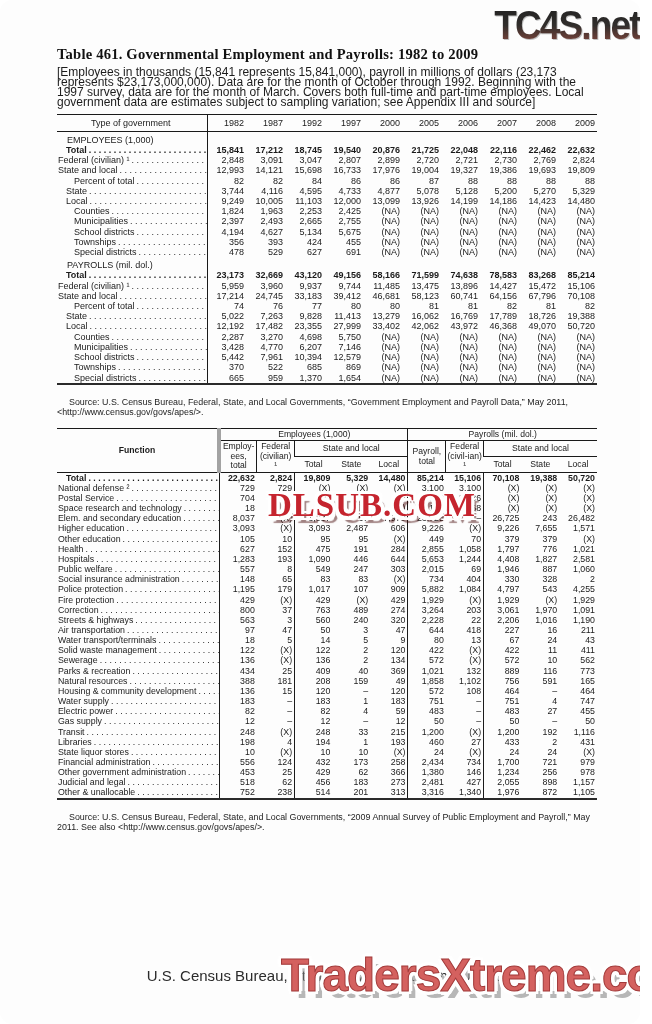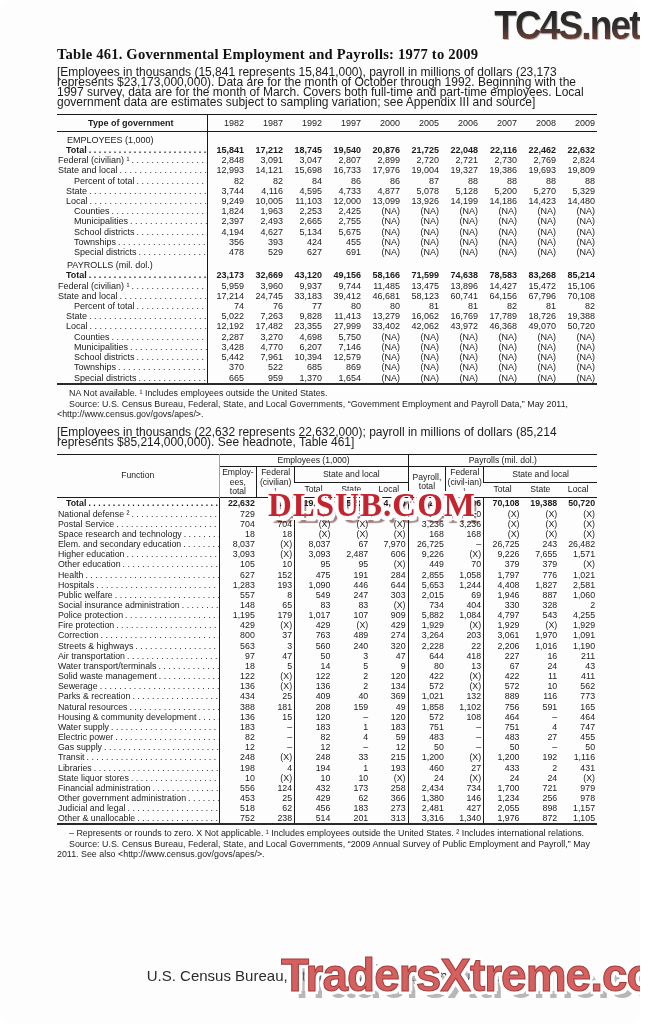--- a/index.html
+++ b/index.html
@@ -5,50 +5,50 @@
   html,body{margin:0;padding:0;background:#ffffff;}
   .page{position:relative;width:640px;height:1024px;background:#fdfdfd;overflow:hidden;
         font-family:"Liberation Sans",sans-serif;color:#1a1a1a;border-radius:12px;}
 
   
   .tbl-title{font-family:"Liberation Serif",serif;font-weight:bold;font-size:14.6px;
              letter-spacing:.2px;margin:0 0 5px 0;color:#111;}
   .headnote{font-size:12px;line-height:9.9px;margin:0 0 6px 0;color:#1c1c1c;}
   .footnote,.source{font-size:8.9px;line-height:10px;margin:3px 0 0 0;color:#1c1c1c;}
   .footnote{text-indent:12px;}
-  .source{text-indent:12px;margin-top:1px;}
+  .source{text-indent:12px;margin-top:12px;}
 
   
   table{border-collapse:collapse;table-layout:fixed;width:540px;}
   td,th{padding:0;font-weight:normal;vertical-align:bottom;}
   .num{text-align:right;padding-right:2px;white-space:nowrap;}
   tr.b td{font-weight:bold;}
   .sw{display:flex;align-items:baseline;overflow:hidden;}
   .rl{white-space:nowrap;}
   .dots{flex:1;overflow:hidden;white-space:nowrap;margin-left:2px;color:#1a1a1a;}
   .dots::after{content:" . . . . . . . . . . . . . . . . . . . . . . . . . . . . . . . . . . . . . . . . . . . . . . . .";}
   .i0{padding-left:1px}.i1{padding-left:9px}.i2{padding-left:17px}
   .sec{padding-left:10px;}
   .secrow td{padding-top:3px;}
 
   
   #sec461{position:absolute;left:57px;top:46px;width:540px;}
   #t461{border-top:1.5px solid #1a1a1a;border-bottom:2px solid #2a2a2a;font-size:9px;line-height:10.2px;}
   #t461 thead th{border-bottom:1px solid #1a1a1a;padding:3px 2px 3px 0;font-size:9px;}
   #t461 .stub{border-right:1px solid #1a1a1a;}
-  #t461 thead .stub{text-align:center;font-weight:bold;}
+  #t461 thead .stub{text-align:center;}
   #t461 col.c-stub{width:150px;} #t461 col.c-yr{width:39px;}
 
   
   #sec462{position:absolute;left:57px;top:428px;width:540px;}
   #t462{border-top:1.5px solid #1a1a1a;border-bottom:2.2px solid #2a2a2a;font-size:8.8px;line-height:10.15px;}
   #t462 col.c-fn{width:162px;} #t462 col.c-n{width:37.8px;}
   #t462 thead th{font-size:8.6px;line-height:9.4px;text-align:center;vertical-align:middle;padding:1px 1px;}
   #t462 thead{border-bottom:1px solid #1a1a1a;}
-  #t462 .fnh{border-right:1px solid #a3a3a3;}
+  #t462 .fnh{border-right:4px solid #a3a3a3;font-weight:bold;}
   #t462 .grp{border-bottom:1px solid #1a1a1a;}
   #t462 .bl{border-left:1px solid #1a1a1a;}
   #t462 .grp2{border-bottom:1px solid #1a1a1a;}
   #t462 tbody .stub{border-right:1px solid #1a1a1a;}
   #t462 td.vr{border-right:1px solid #1a1a1a;}
 
   
   .pagefooter{position:absolute;left:57px;top:948px;font-size:12.3px;color:#2b2b2b;}
   .pagefooter .pgnum{margin-right:11px;}
   .footer-source{position:absolute;right:48px;top:967px;font-size:15px;color:#2b2b2b;}
@@ -75,21 +75,21 @@
                       7px 7px 0 rgba(125,125,125,.55);}
 </style>
 </head>
 <body>
 
 <div class="page">
 
   <div class="wm-top">TC4S.net</div>
 
   <section id="sec461">
-    <h2 class="tbl-title">Table 461. Governmental Employment and Payrolls: 1977 to 2009</h2>
+    <h2 class="tbl-title">Table 461. Governmental Employment and Payrolls: 1982 to 2009</h2>
     <p class="headnote">[Employees in thousands (15,841 represents 15,841,000), payroll in millions of dollars (23,173 represents $23,173,000,000). Data are for the month of October through 1992. Beginning with the 1997 survey, data are for the month of March.  Covers both full-time and part-time employees. Local government data are estimates subject to sampling variation; see Appendix III and source]</p>
     <table id="t461">
       <colgroup>
           <col class="c-stub">
           <col class="c-yr" span="10">
         </colgroup>
       <thead>
         <tr>
           <th class="stub">Type of government</th>
           <th class="num">1982</th>
@@ -504,26 +504,24 @@
             <td class="num">1,654</td>
             <td class="num">(NA)</td>
             <td class="num">(NA)</td>
             <td class="num">(NA)</td>
             <td class="num">(NA)</td>
             <td class="num">(NA)</td>
             <td class="num">(NA)</td>
           </tr>
         </tbody>
     </table>
-    <p class="footnote">NA Not available. ¹ Includes employees outside the United States.</p>
     <p class="source">Source: U.S. Census Bureau, Federal, State, and Local Governments, “Government Employment and Payroll Data,” May 2011, &lt;http://www.census.gov/govs/apes/&gt;.</p>
   </section>
 
   <section id="sec462">
-    <p class="headnote">[Employees in thousands (22,632 represents 22,632,000); payroll in millions of dollars (85,214 represents $85,214,000,000). See headnote, Table 461]</p>
     <table id="t462">
       <colgroup>
           <col class="c-fn">
           <col class="c-n" span="10">
         </colgroup>
       <thead>
         <tr>
           <th class="fnh" rowspan="3">Function</th>
           <th class="grp" colspan="5">Employees (1,000)</th>
           <th class="grp bl" colspan="5">Payrolls (mil. dol.)</th>
@@ -1117,21 +1115,20 @@
             <td class="num">201</td>
             <td class="num vr">313</td>
             <td class="num">3,316</td>
             <td class="num vr">1,340</td>
             <td class="num">1,976</td>
             <td class="num">872</td>
             <td class="num">1,105</td>
           </tr>
         </tbody>
     </table>
-    <p class="footnote">– Represents or rounds to zero. X Not applicable. ¹ Includes employees outside the United States. ² Includes international relations.</p>
     <p class="source">Source: U.S. Census Bureau, Federal, State, and Local Governments, “2009 Annual Survey of Public Employment and Payroll,” May 2011. See also &lt;http://www.census.gov/govs/apes/&gt;.</p>
   </section>
 
   <div class="wm-mid">DLSUB.COM</div>
 
   <div class="footer-source">U.S. Census Bureau, Statistical Abstract of the United States: 2012</div>
 
   <div class="wm-bottom">TradersXtreme.com</div>
 
 </div>

